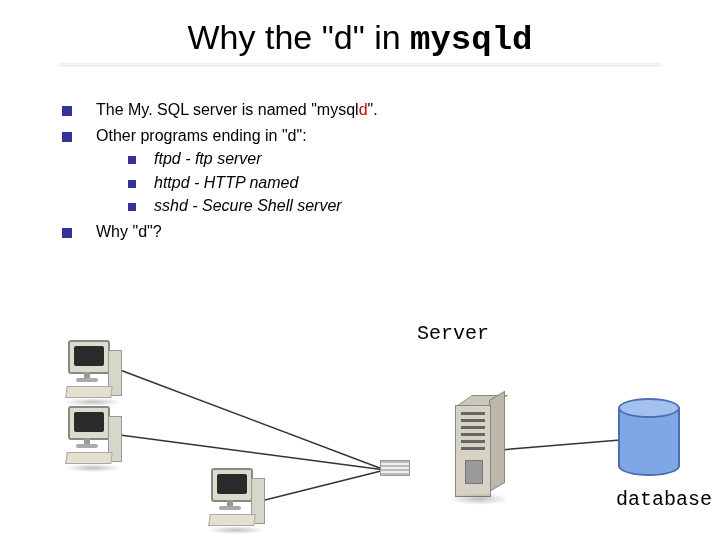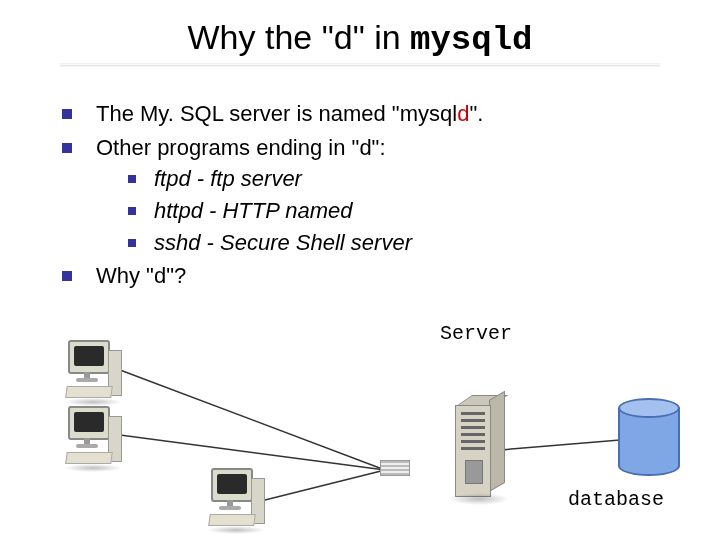--- a/index.html
+++ b/index.html
@@ -30,21 +30,21 @@
     font-weight: bold;
   }
   .rule {
     height: 2px;
     background: linear-gradient(to bottom, rgba(0,0,0,0.08), rgba(0,0,0,0));
     margin: 4px 60px 0 60px;
     box-shadow: 0 1px 2px rgba(0,0,0,0.15);
   }
   .body {
     padding: 34px 40px 0 50px;
-    font-size: 22px;
+    font-size: 16px;
     line-height: 1.35;
   }
   ul.lvl1 {
     list-style: none;
     padding: 0;
     margin: 0;
   }
   ul.lvl1 > li {
     position: relative;
     padding-left: 46px;
@@ -305,27 +305,27 @@
 
     <div style="position:absolute; left:380px; top:150px; width:28px; height:14px; background:repeating-linear-gradient(to bottom,#bbb 0,#bbb 2px,#eee 2px,#eee 4px); border:1px solid #999;"></div>
 
     <div class="srv" style="left:455px; top:95px;">
       <div class="srv-top"></div>
       <div class="srv-side"></div>
       <div class="srv-front"></div>
       <div class="srv-shadow"></div>
     </div>
 
-    <div class="label" style="left:440px; top:12px;">
+    <div class="label" style="left:417px; top:12px;">
       <div>Server</div>
     </div>
 
     <div class="db" style="left:618px; top:88px;">
       <div class="db-body"></div>
       <div class="db-bottom"></div>
       <div class="db-top"></div>
     </div>
 
-    <div class="label" style="left:568px; top:178px;text-align:right;">database</div>
+    <div class="label" style="left:616px; top:178px;text-align:right;">database</div>
 
   </div>
 
 </div>
 
 </body></html>

